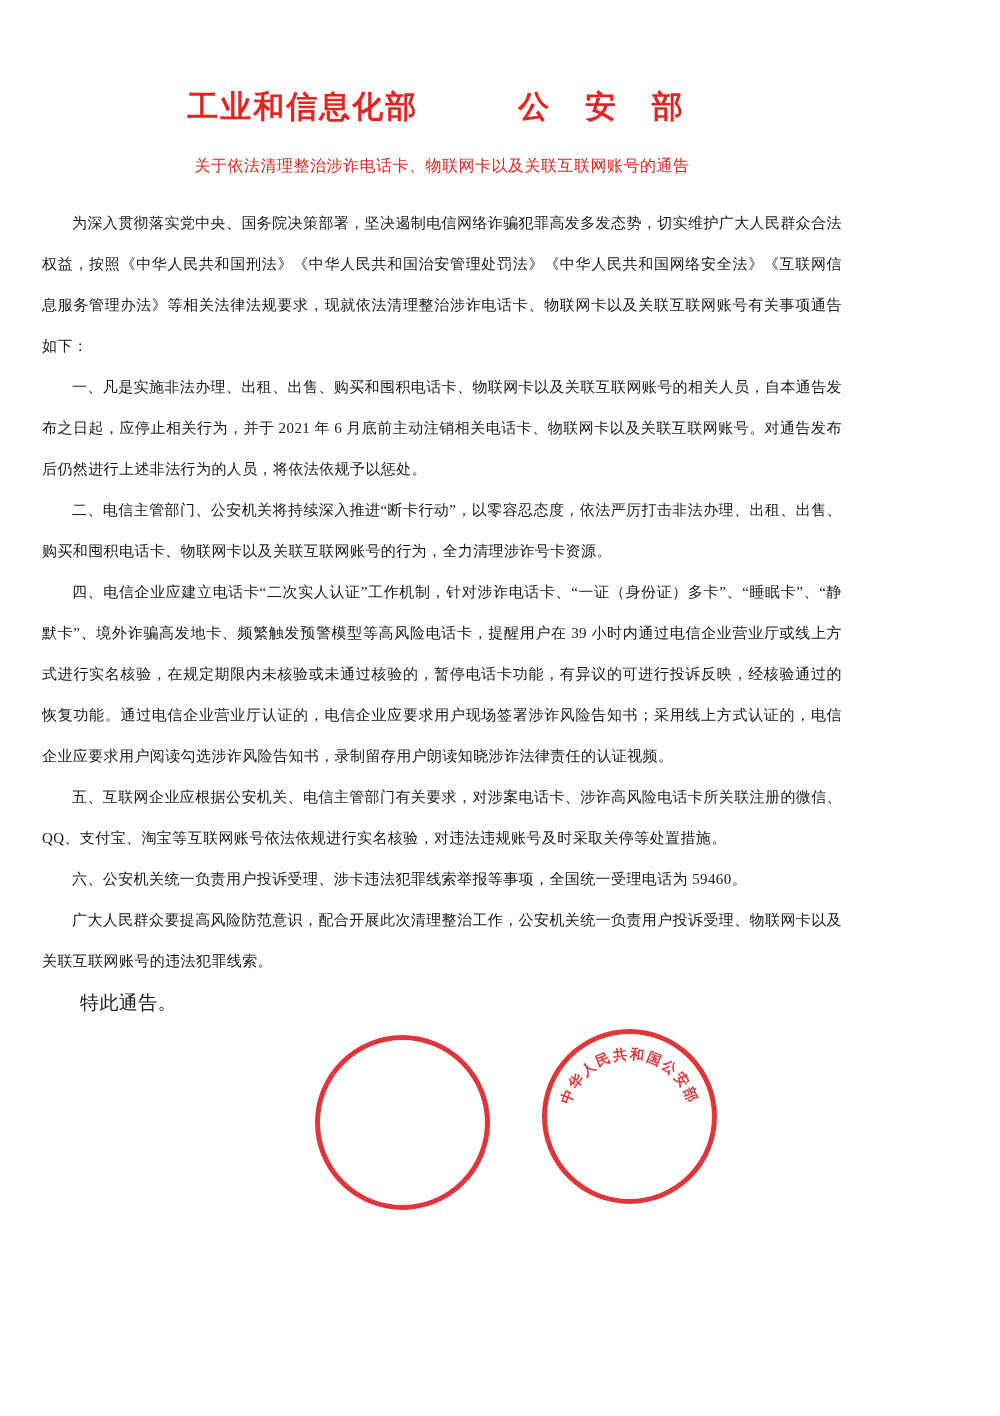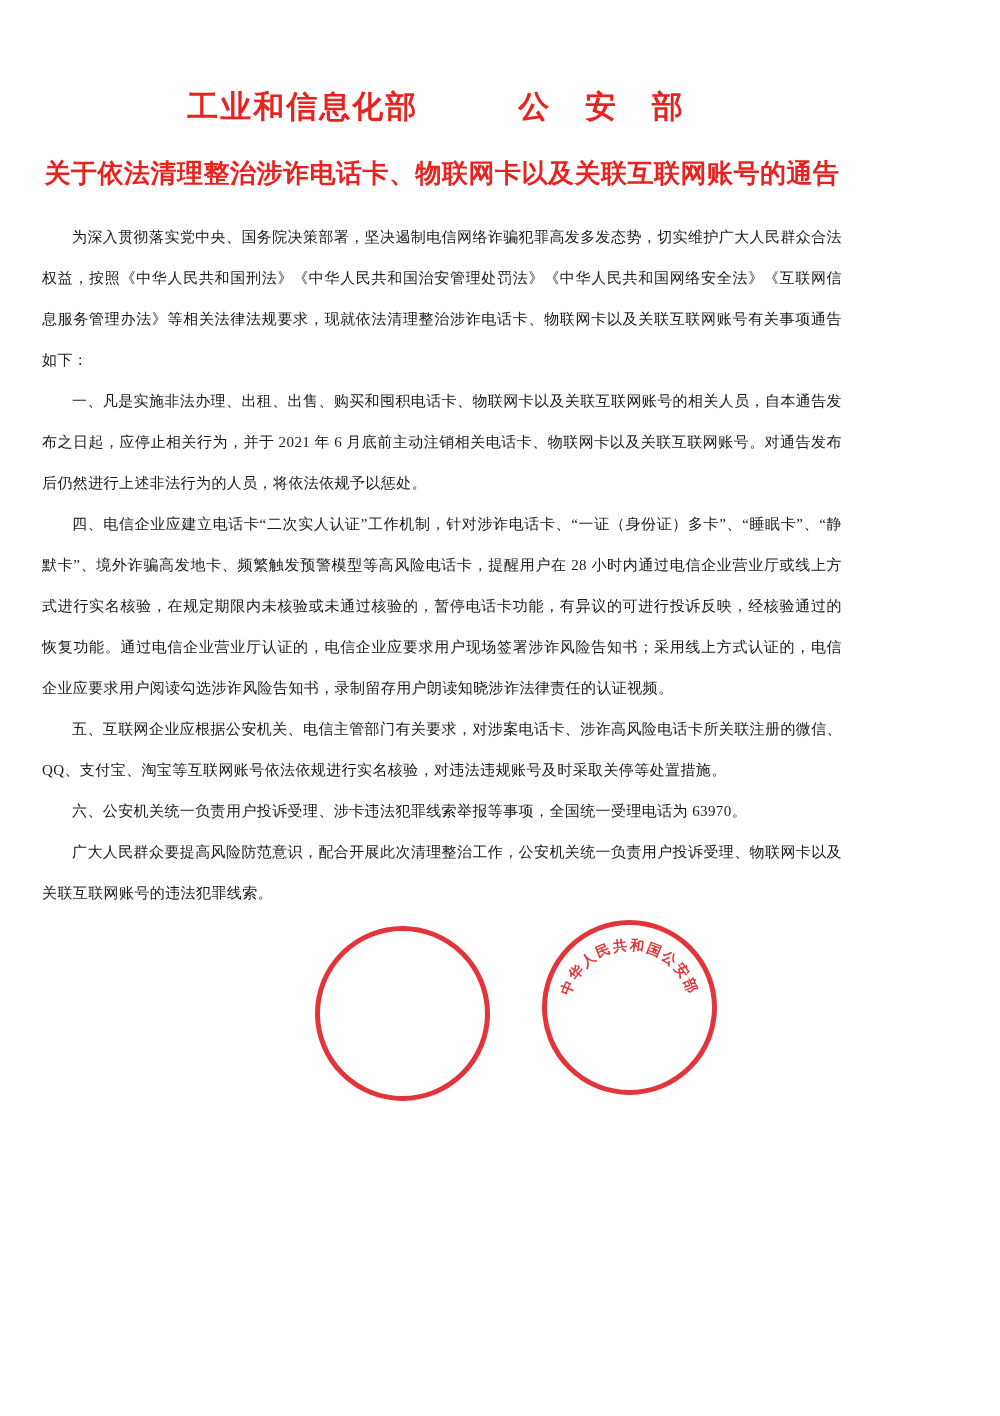--- a/index.html
+++ b/index.html
@@ -36,22 +36,22 @@
     letter-spacing: 2px;
     font-family: "Liberation Serif", "DejaVu Serif", serif;
   }
   .ministry.wide {
     letter-spacing: 14px;
     font-family: Liberation Serif, serif;
   }
   .doc-title {
     text-align: center;
     color: #e8231f;
-    font-size: 26px;
-    font-weight: bold;
+    font-size: 16px;
+    font-weight: normal;
     margin-top: 28px;
     letter-spacing: 0.5px;
   }
   .body-wrap {
     margin: 0 auto;
     width: 800px;
     padding-top: 26px;
   }
   p.para {
     font-size: 15px;
@@ -106,24 +106,26 @@
   <div class="header-row">
     <div class="ministry">工业和信息化部</div>
     <div class="ministry wide">公 安 部</div>
   </div>
 
   <div class="doc-title">关于依法清理整治涉诈电话卡、物联网卡以及关联互联网账号的通告</div>
 
   <div class="body-wrap">
     <p class="para">为深入贯彻落实党中央、国务院决策部署，坚决遏制电信网络诈骗犯罪高发多发态势，切实维护广大人民群众合法权益，按照《中华人民共和国刑法》《中华人民共和国治安管理处罚法》《中华人民共和国网络安全法》《互联网信息服务管理办法》等相关法律法规要求，现就依法清理整治涉诈电话卡、物联网卡以及关联互联网账号有关事项通告如下：</p>
     <p class="para">一、凡是实施非法办理、出租、出售、购买和囤积电话卡、物联网卡以及关联互联网账号的相关人员，自本通告发布之日起，应停止相关行为，并于 2021 年 6 月底前主动注销相关电话卡、物联网卡以及关联互联网账号。对通告发布后仍然进行上述非法行为的人员，将依法依规予以惩处。</p>
-    <p class="para">四、电信企业应建立电话卡“二次实人认证”工作机制，针对涉诈电话卡、“一证（身份证）多卡”、“睡眠卡”、“静默卡”、境外诈骗高发地卡、频繁触发预警模型等高风险电话卡，提醒用户在 28 小时内通过电信企业营业厅或线上方式进行实名核验，在规定期限内未核验或未通过核验的，暂停电话卡功能，有异议的可进行投诉反映，经核验通过的恢复功能。通过电信企业营业厅认证的，电信企业应要求用户现场签署涉诈风险告知书；采用线上方式认证的，电信企业应要求用户阅读勾选涉诈风险告知书，录制留存用户朗读知晓涉诈法律责任的认证视频。</p>
+    <p class="para">二、电信主管部门、公安机关将持续深入推进“断卡行动”，以零容忍态度，依法严厉打击非法办理、出租、出售、购买和囤积电话卡、物联网卡以及关联互联网账号的行为，全力清理涉诈号卡资源。</p>
+    <p class="para">四、电信企业应建立电话卡“二次实人认证”工作机制，针对涉诈电话卡、“一证（身份证）多卡”、“睡眠卡”、“静默卡”、境外诈骗高发地卡、频繁触发预警模型等高风险电话卡，提醒用户在 39 小时内通过电信企业营业厅或线上方式进行实名核验，在规定期限内未核验或未通过核验的，暂停电话卡功能，有异议的可进行投诉反映，经核验通过的恢复功能。通过电信企业营业厅认证的，电信企业应要求用户现场签署涉诈风险告知书；采用线上方式认证的，电信企业应要求用户阅读勾选涉诈风险告知书，录制留存用户朗读知晓涉诈法律责任的认证视频。</p>
     <p class="para">五、互联网企业应根据公安机关、电信主管部门有关要求，对涉案电话卡、涉诈高风险电话卡所关联注册的微信、QQ、支付宝、淘宝等互联网账号依法依规进行实名核验，对违法违规账号及时采取关停等处置措施。</p>
-    <p class="para">六、公安机关统一负责用户投诉受理、涉卡违法犯罪线索举报等事项，全国统一受理电话为 63970。</p>
+    <p class="para">六、公安机关统一负责用户投诉受理、涉卡违法犯罪线索举报等事项，全国统一受理电话为 59460。</p>
     <p class="para">广大人民群众要提高风险防范意识，配合开展此次清理整治工作，公安机关统一负责用户投诉受理、物联网卡以及关联互联网账号的违法犯罪线索。</p>
+    <p class="closing">特此通告。</p>
 
     <div class="seals">
 
       <div class="seal left">
         
         
         
       </div>
 
       <div class="seal right">

